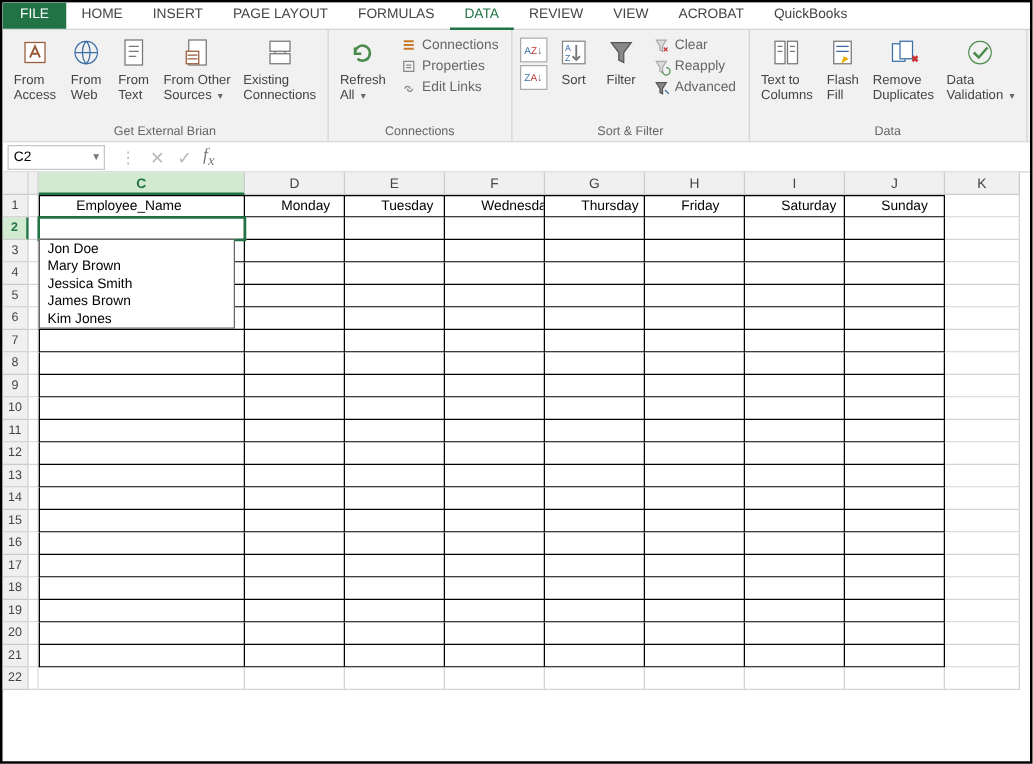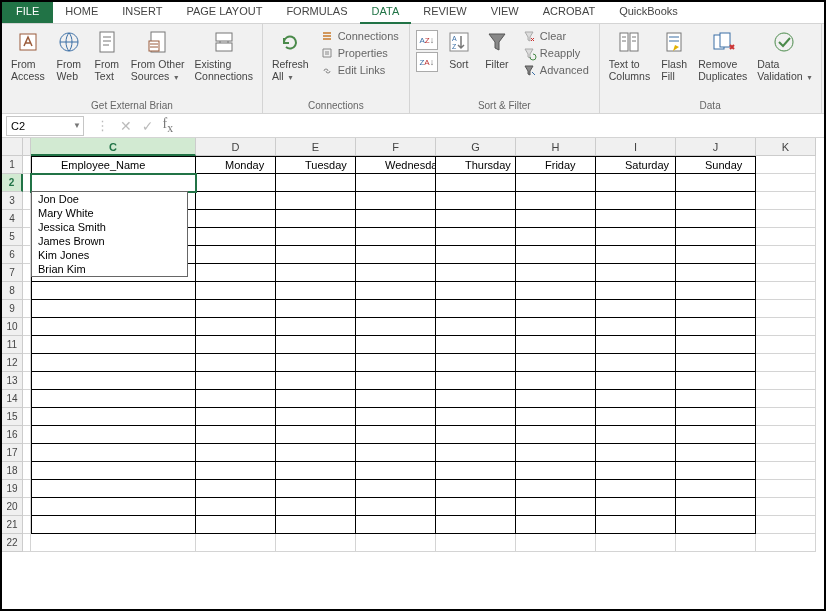--- a/index.html
+++ b/index.html
@@ -24,21 +24,21 @@
 .mini-item .mi { width: 14px; height: 14px; display: flex; align-items: center; justify-content: center; }
 .rbtn svg, .mini-item svg { overflow: visible; }
 .caret { font-size: 8px; color: #666; margin-left: 2px; }
 
 
 .formula-row { display: flex; align-items: center; height: 24px; border-bottom: 1px solid #d4d4d4; background: #fff; }
 .namebox { width: 78px; height: 20px; border: 1px solid #c6c6c6; margin: 0 6px 0 4px; display: flex; align-items: center; padding: 0 4px; font-size: 11px; position: relative; }
 .namebox .dd { position: absolute; right: 2px; font-size: 8px; color: #777; }
 .fx-divider { color: #bbb; padding: 0 6px; font-size: 13px; }
 .fx-cancel, .fx-accept { color: #bbb; padding: 0 5px; font-size: 14px; }
-.fx-label { font-family: "Times New Roman", serif; font-size: 14px; color: #777; padding: 0 4px; }
+.fx-label { font-style: italic; font-family: "Times New Roman", serif; font-size: 14px; color: #777; padding: 0 4px; }
 .formula-input { flex: 1; height: 20px; border: none; outline: none; font-size: 11px; padding: 0 4px; }
 
 
 .grid-wrap { position: relative; }
 .colhdr-row { display: flex; height: 18px; }
 .corner { width: 21px; height: 18px; background: #f0f0f0; border-right: 1px solid #ccc; border-bottom: 1px solid #ccc; }
 .colhdr { height: 18px; background: #f0f0f0; border-right: 1px solid #ccc; border-bottom: 1px solid #ccc; text-align: center; font-size: 11px; color: #444; line-height: 18px; }
 .colhdr.sel { background: #d2ead2; border-bottom: 2px solid #217346; color: #217346; font-weight: bold; }
 .row { display: flex; height: 18px; }
 .rowhdr { width: 21px; height: 18px; background: #f0f0f0; border-right: 1px solid #ccc; border-bottom: 1px solid #ccc; text-align: center; font-size: 10px; color: #444; line-height: 18px; }
@@ -597,19 +597,18 @@
         <div class="cell c-G"></div>
         <div class="cell c-H"></div>
         <div class="cell c-I"></div>
         <div class="cell c-J"></div>
         <div class="cell c-K"></div>
       </div>
     </div>
 
   <div class="dd-list" id="ddlist" style="left: 29px; top: 53px;">
       <div>Jon Doe</div>
-      <div>Mary White</div>
+      <div>Mary Brown</div>
       <div>Jessica Smith</div>
       <div>James Brown</div>
       <div>Kim Jones</div>
-      <div>Brian Kim</div>
     </div>
 </div>
 
 </body></html>

